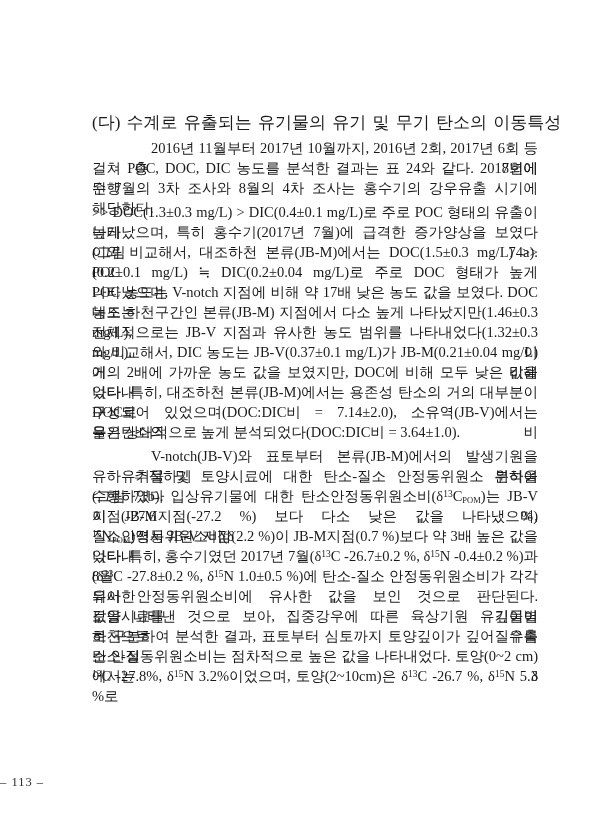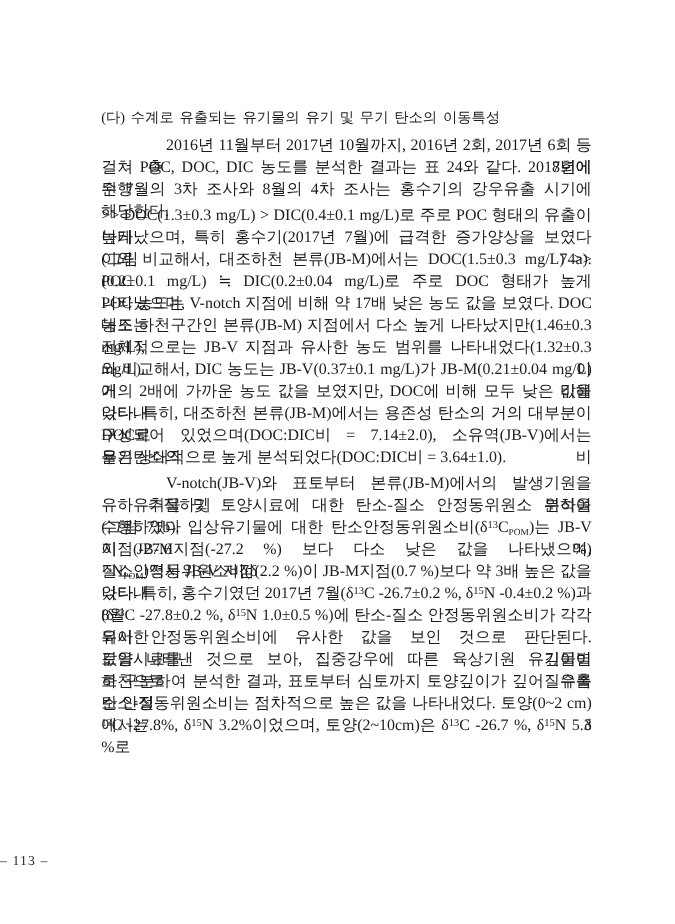--- a/index.html
+++ b/index.html
@@ -11,25 +11,25 @@
     color: #1a1a1a;
     overflow: hidden;
   }
   .page { position: absolute; inset: 0; background: #ffffff; }
   .content {
     position: absolute;
     left: 92px; top: 97px;
     width: 446px;
   }
   .title {
-    font-size: 13px;
+    font-size: 17px;
     line-height: 20px;
     word-spacing: 2px;
     white-space: nowrap;
-    margin: 0 0 5px 0;
+    margin: 16px 0 5px 0;
   }
   .para { margin: 4px 0 0 0; }
   .line {
     font-size: 14.5px;
     line-height: 20px;
     height: 20px;
     text-align: justify;
     text-align-last: justify;
     word-break: keep-all;
     overflow: visible;

